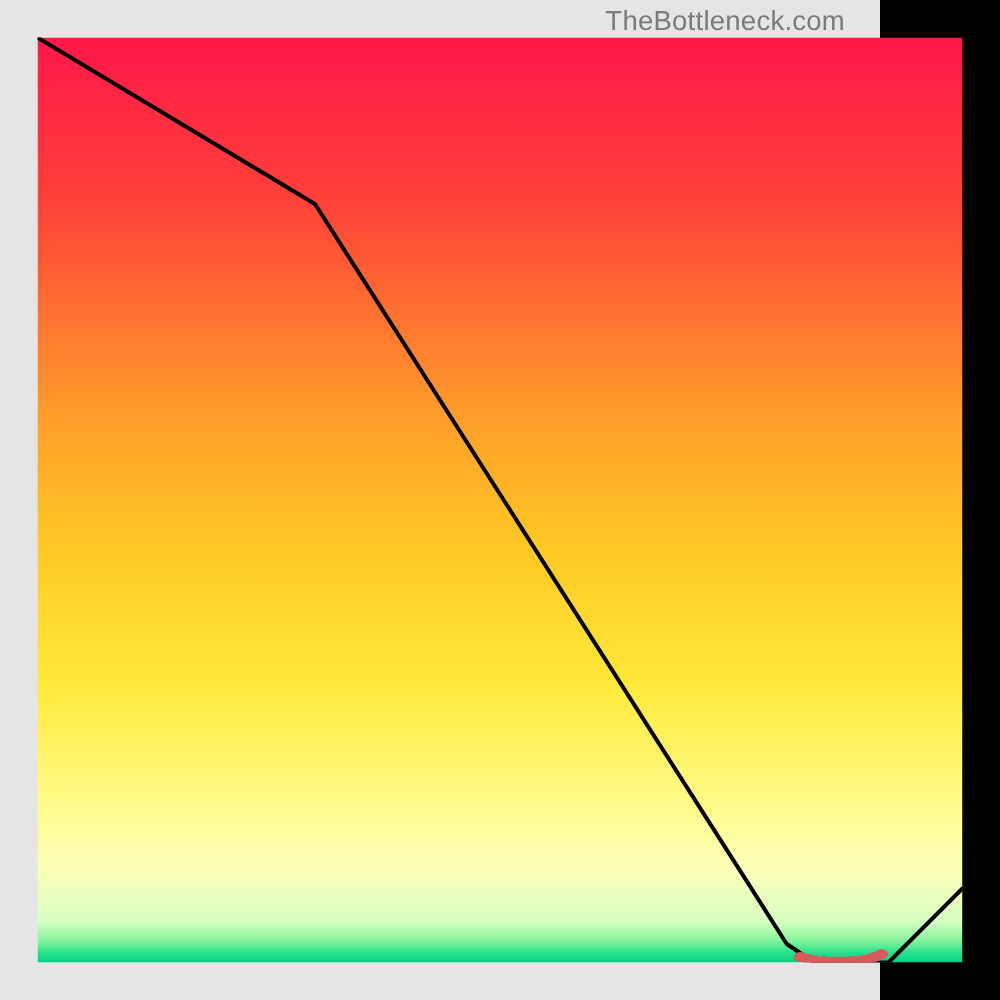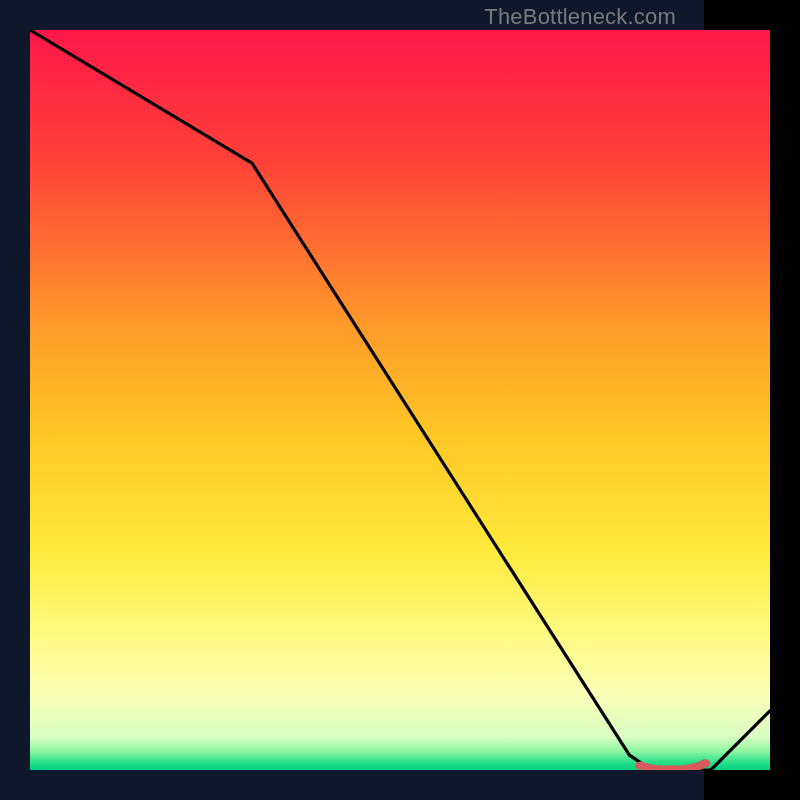--- a/index.html
+++ b/index.html
@@ -2,21 +2,21 @@
 <html><head>
 <meta charset="utf-8">
 <style>
   * { margin: 0; padding: 0; box-sizing: border-box; }
   html, body { width: 800px; height: 800px; overflow: hidden; }
   body { background: #000; position: relative; font-family: Arial, sans-serif; }
   .frame {
     position: absolute;
     top: 0; left: 0;
     width: 704px; height: 800px;
-    background: #0f172a;
+    background: #e5e5e5;
   }
   .plot {
     position: absolute;
     top: 30px;
     left: 30px;
     width: 740px;
     height: 740px;
   }
   .plot svg { display: block; }
   .attribution {

